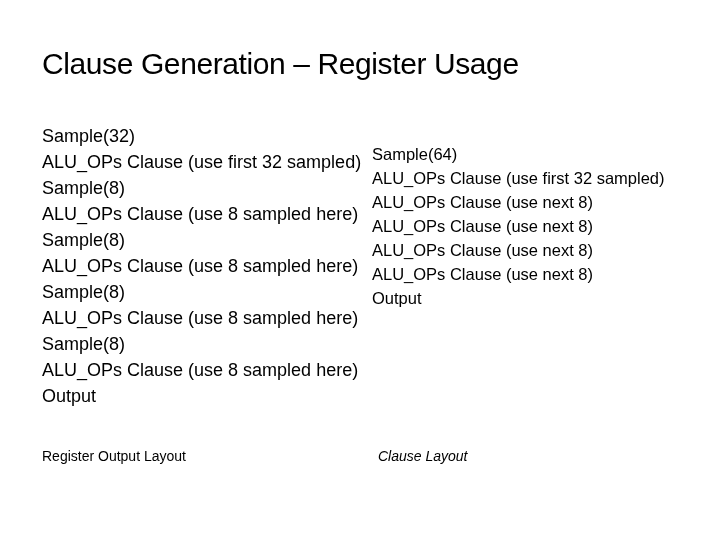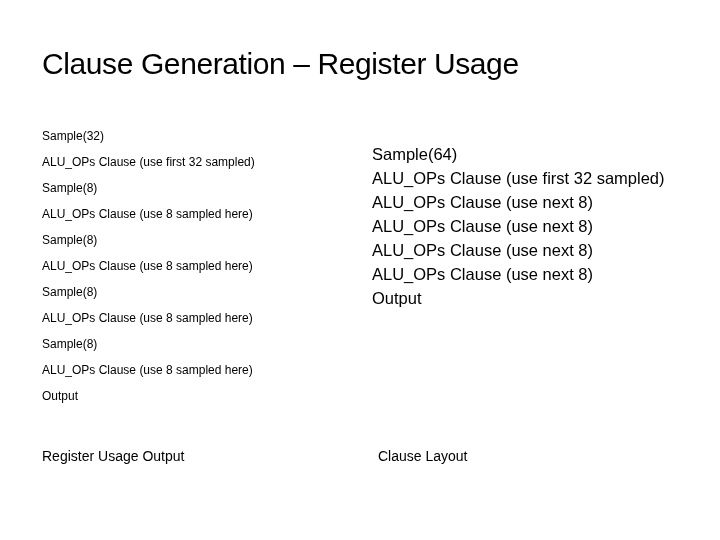--- a/index.html
+++ b/index.html
@@ -27,38 +27,38 @@
     white-space: nowrap;
     color: #000000;
   }
   .col {
     position: absolute;
     white-space: nowrap;
   }
   .col-left {
     left: 42px;
     top: 123px;
-    font-size: 12px;
+    font-size: 18px;
     line-height: 26px;
   }
   .col-right {
     left: 372px;
     top: 126px;
     font-size: 16.5px;
     line-height: 24px;
     margin-top: 16px;
   }
   .caption {
     position: absolute;
     font-size: 14px;
     line-height: 20px;
     white-space: nowrap;
   }
   .caption-left  { left: 42px;  top: 446px; }
-  .caption-right { left: 378px; top: 446px; }
+  .caption-right { left: 378px; top: 446px; font-style: italic; }
   .line { color: #000000; }
 </style>
 </head>
 <body>
 
 <div class="slide">
 
   <div class="slide-title">Clause Generation – Register Usage</div>
 
   <div class="col col-left">
@@ -78,17 +78,17 @@
   <div class="col col-right">
       <div class="line">Sample(64)</div>
       <div class="line">ALU_OPs Clause (use first 32 sampled)</div>
       <div class="line">ALU_OPs Clause (use next 8)</div>
       <div class="line">ALU_OPs Clause (use next 8)</div>
       <div class="line">ALU_OPs Clause (use next 8)</div>
       <div class="line">ALU_OPs Clause (use next 8)</div>
       <div class="line">Output</div>
     </div>
 
-  <div class="caption caption-left">Register Usage Output</div>
+  <div class="caption caption-left">Register Output Layout</div>
 
   <div class="caption caption-right">Clause Layout</div>
 
 </div>
 
 </body></html>

